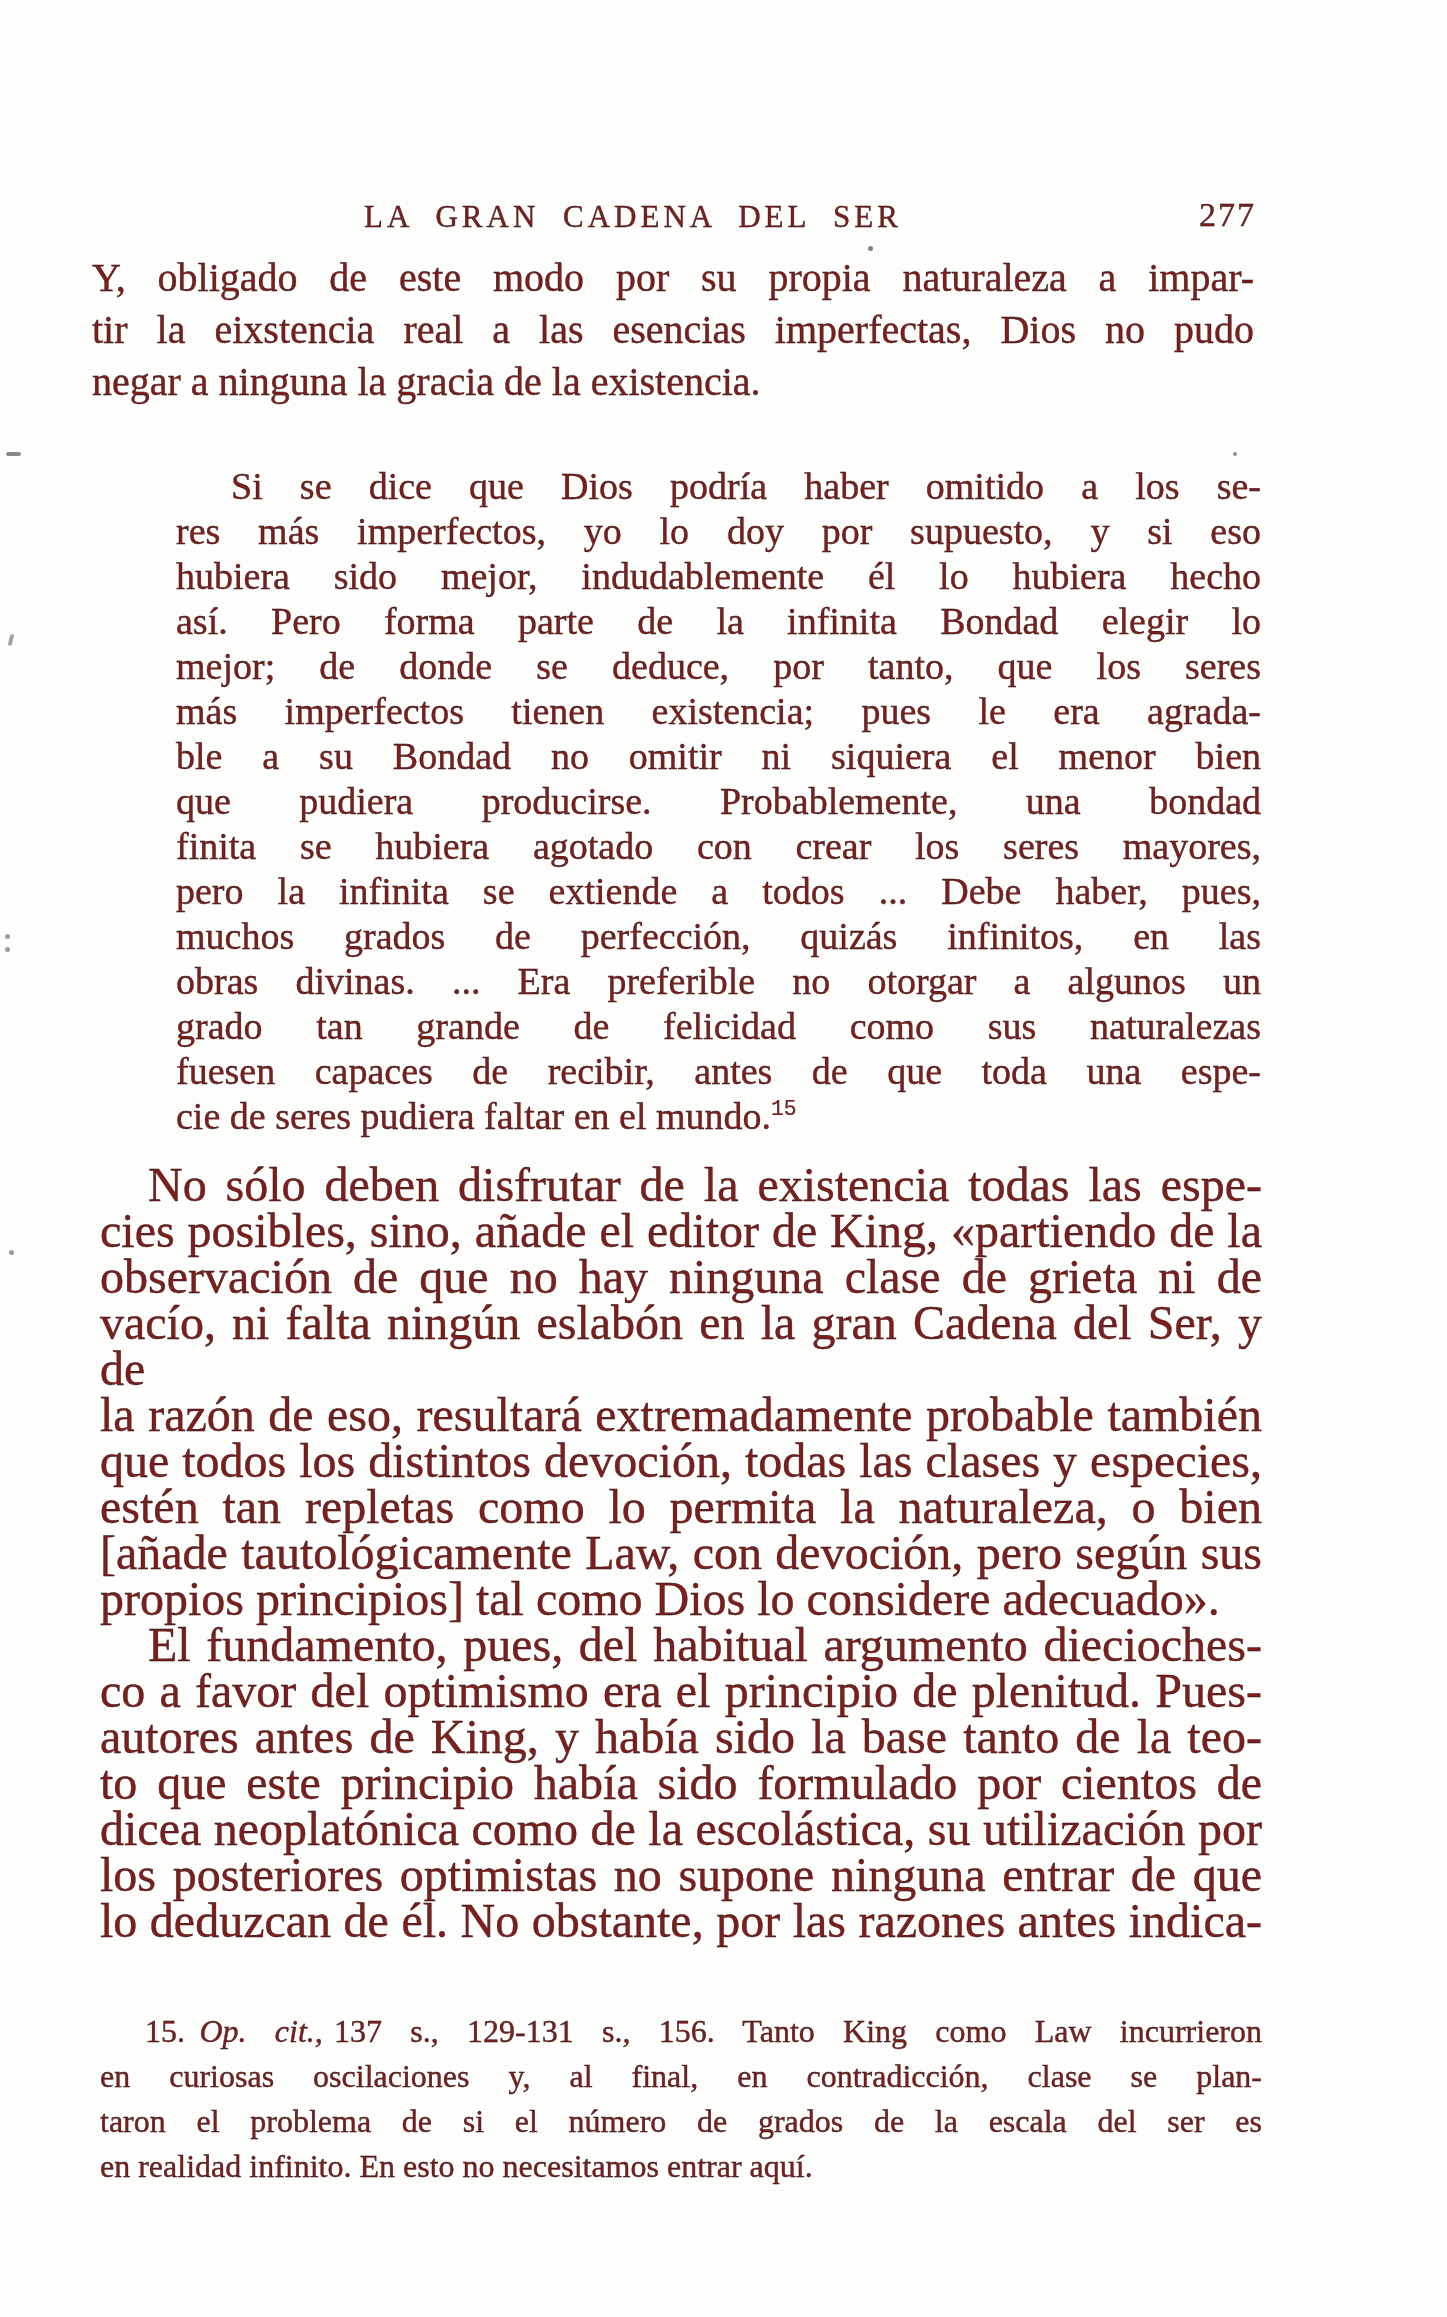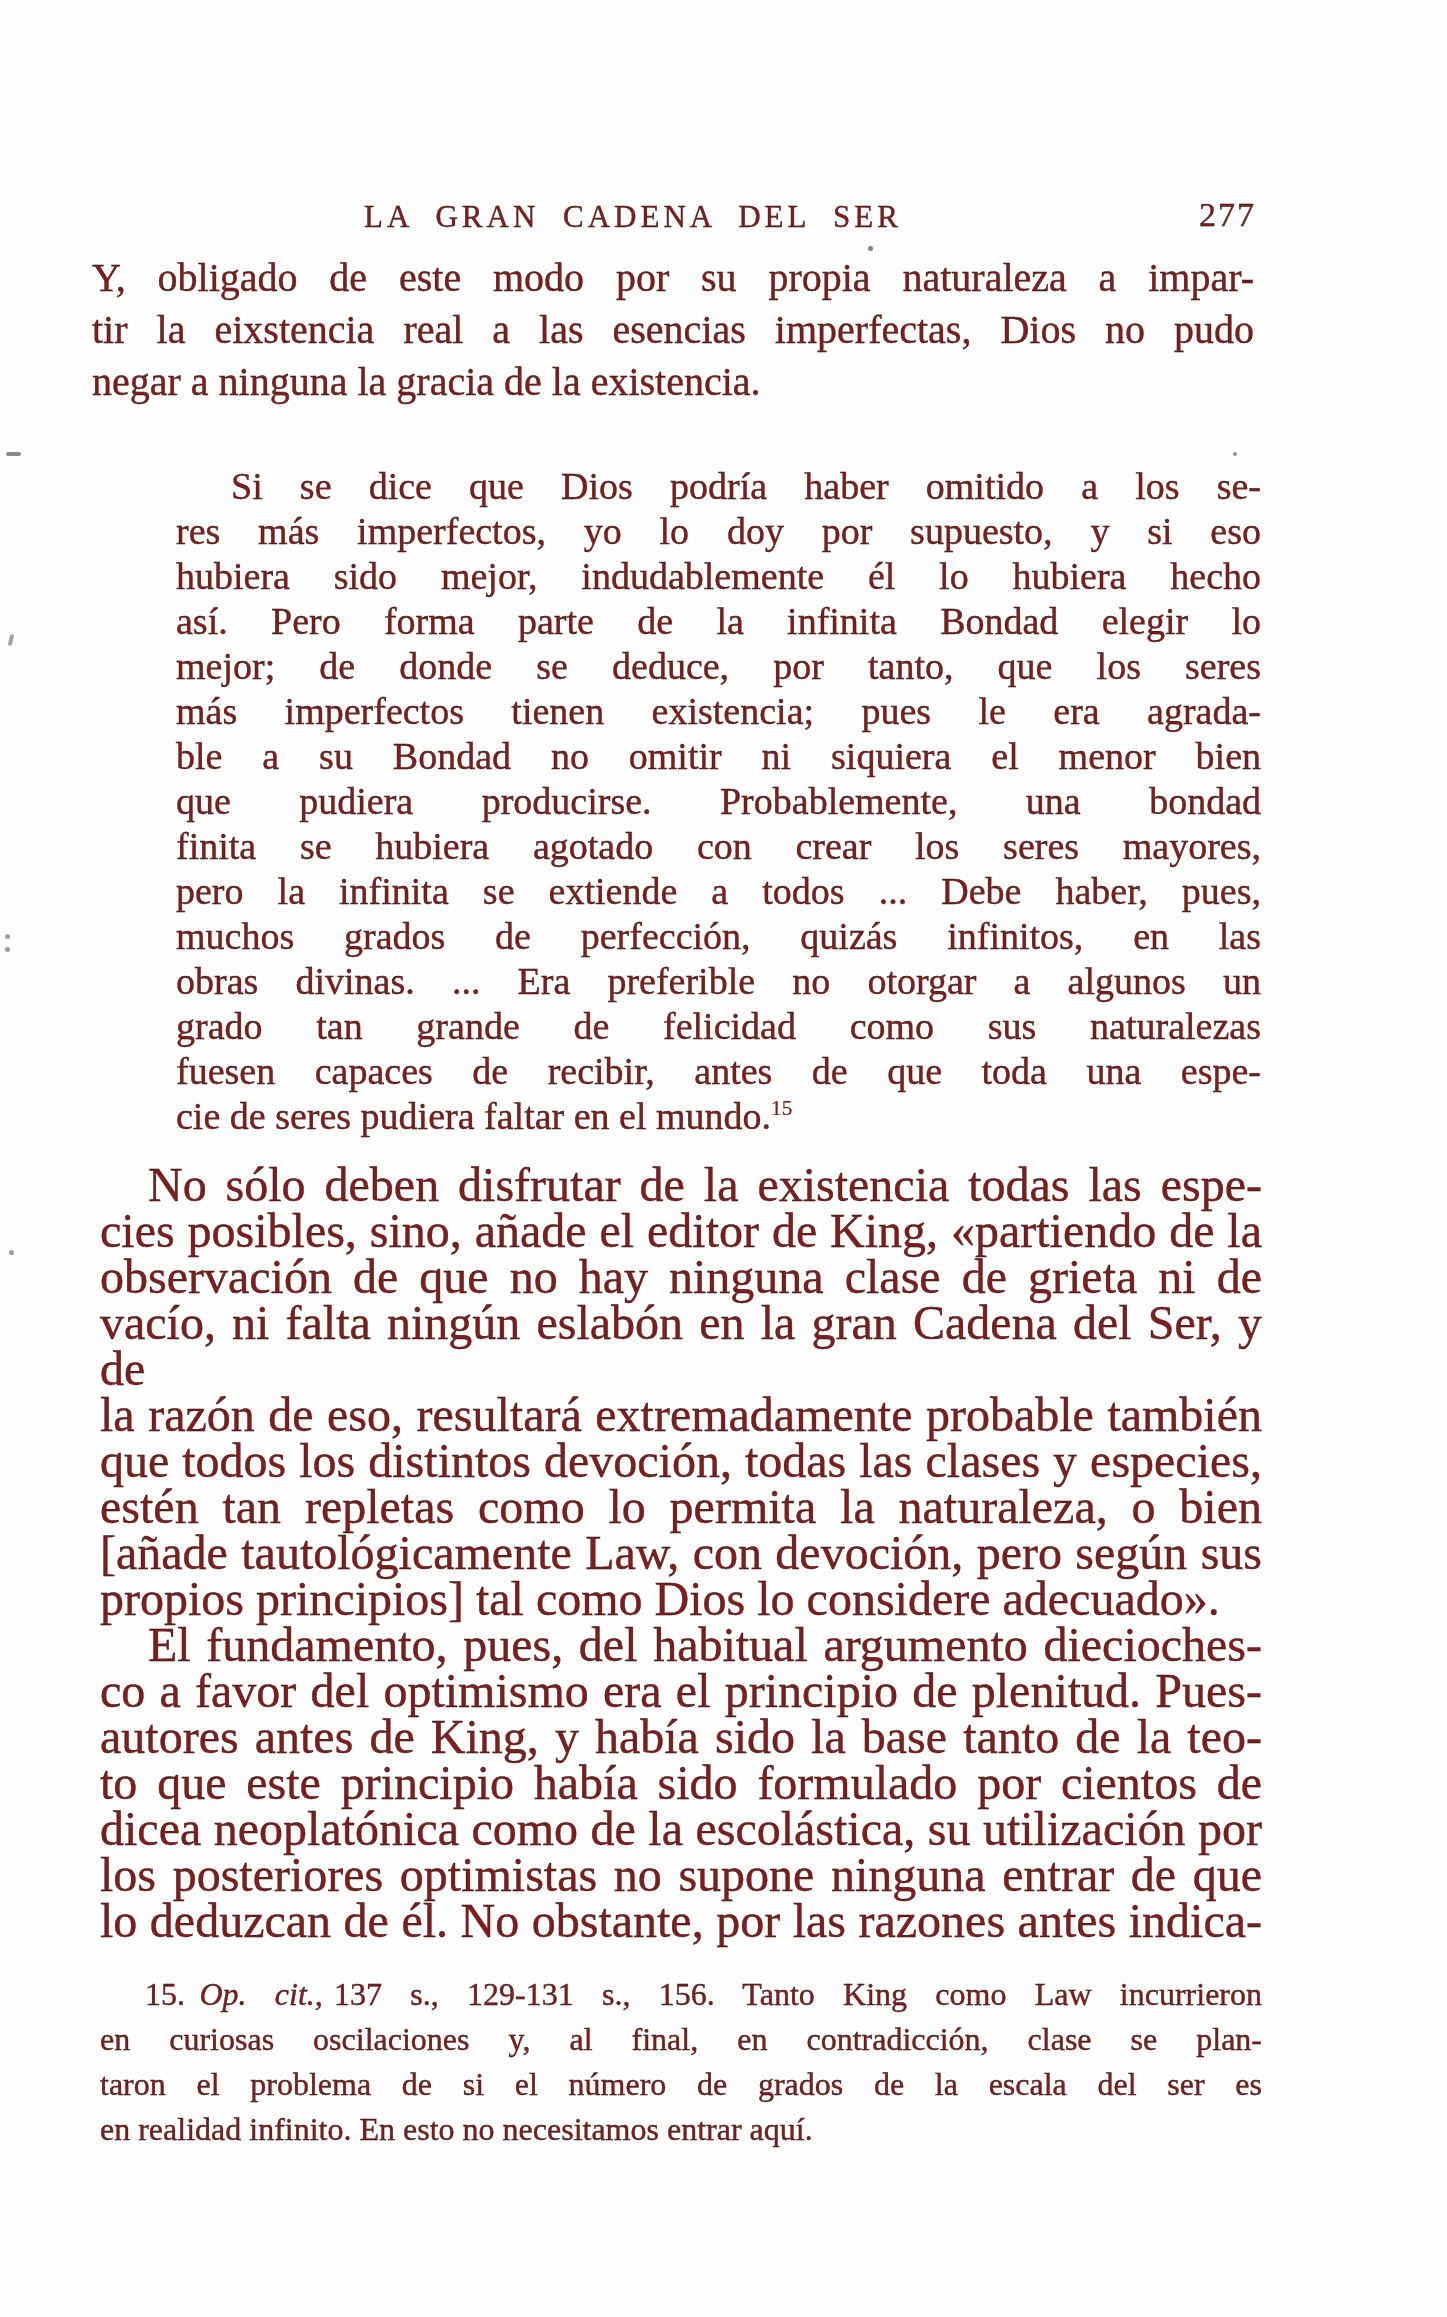--- a/index.html
+++ b/index.html
@@ -27,23 +27,23 @@
   .para-intro{position:absolute;left:92px;top:252px;width:1162px;font-size:40px;line-height:52px;}
   .quote-block{position:absolute;left:176px;top:464px;width:1085px;font-size:38px;line-height:45px;}
   .main-flow{position:absolute;left:100px;top:1162px;width:1162px;font-size:48px;line-height:46px;}
   .footnote-block{position:absolute;left:100px;top:1972px;width:1162px;font-size:32px;line-height:45px;}
 
   .line{display:block;}
   .jl{text-align:justify;text-align-last:justify;}
   .ll{text-align:left;}
   .indent55{text-indent:55px;}
   .indent48{text-indent:48px;}
-  .indent45{text-indent:45px;}
+  .indent45{text-indent:45px;margin-top:37px;}
 
-  sup.fnref{font-size:0.56em;vertical-align:super;line-height:0;-webkit-text-stroke:0.2px #141414;}
+  sup.fnref{font-size:0.56em;vertical-align:super;line-height:0;font-family:Liberation Mono, monospace;-webkit-text-stroke:0.2px #141414;}
   .italic{font-style:italic;}
   .fn-num{margin-right:0.45em;}
   .fn-opcit{margin-right:0.35em;}
 
   
   .speck{position:absolute;background:#4d4d4d;}
   .speck-dash{left:6px;top:452px;width:15px;height:4px;opacity:.65;border-radius:2px;}
   .speck-slash{left:9px;top:634px;width:4px;height:12px;opacity:.5;transform:rotate(14deg);border-radius:2px;}
   .speck-colon{left:5px;top:934px;width:5px;height:5px;border-radius:50%;opacity:.55;box-shadow:0 13px 0 #4d4d4d;}
   .speck-dot1{left:9px;top:1250px;width:5px;height:5px;border-radius:50%;opacity:.55;}

